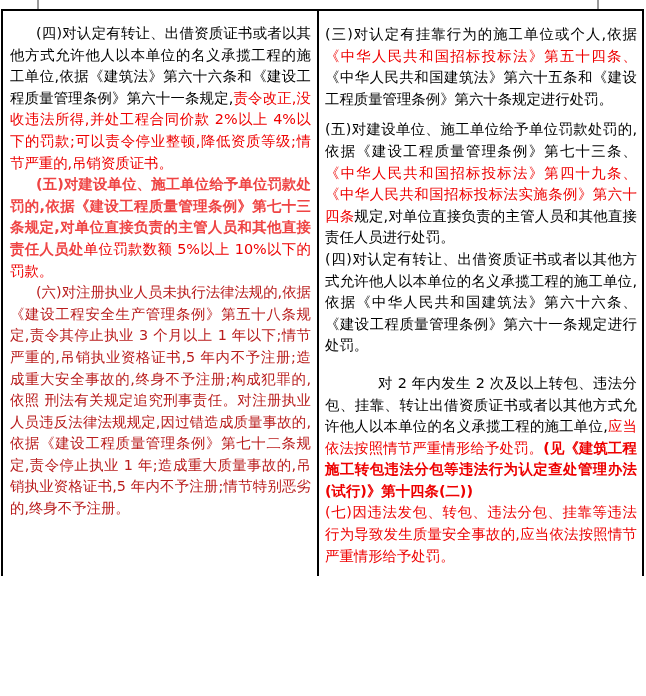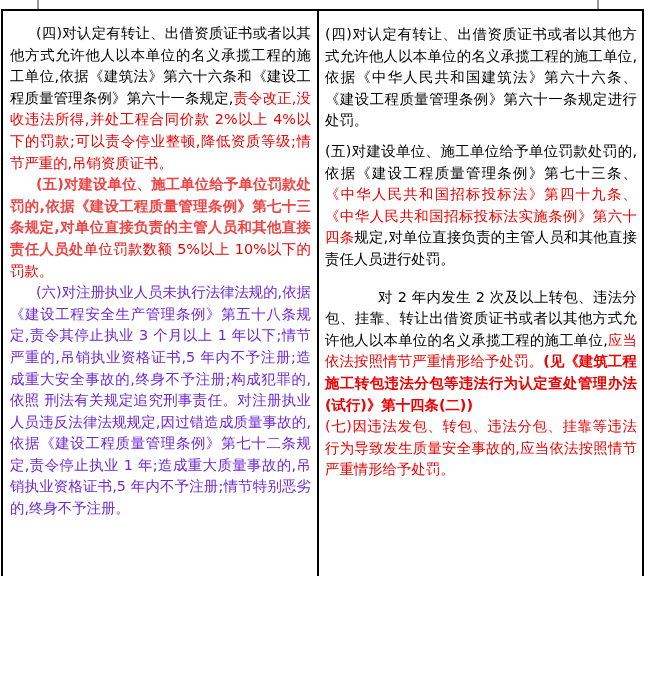--- a/index.html
+++ b/index.html
@@ -96,25 +96,26 @@
 
   <div class="top-strip">
     <div class="gray-tick tick-left"></div>
     <div class="gray-tick tick-right"></div>
   </div>
 
   <div class="table-row">
     <div class="cell cell-left">
         <p class="para indent"><span class="s-black" style="color: rgb(0, 0, 0);">(四)对认定有转让、出借资质证书或者以其他方式允许他人以本单位的名义承揽工程的施工单位,依据《建筑法》第六十六条和《建设工程质量管理条例》第六十一条规定,</span><span class="s-red" style="color: rgb(238, 0, 0);">责令改正,没收违法所得,并处工程合同价款 2%以上 4%以下的罚款;可以责令停业整顿,降低资质等级;情节严重的,吊销资质证书。</span></p>
         <p class="para indent"><span class="s-black" style="color: #ef4444; font-weight: bold;">(五)对建设单位、施工单位给予单位罚款处罚的,依据《建设工程质量管理条例》第七十三条规定,对单位直接负责的主管人员和其他直接责任人员处</span><span class="s-red" style="color: rgb(238, 0, 0);">单位罚款数额 5%以上 10%以下的罚款。</span></p>
-        <p class="para indent"><span class="s-red" style="color: #6d28d9;">(六)对注册执业人员未执行法律法规的,依据《建设工程安全生产管理条例》第五十八条规定,责令其停止执业 3 个月以上 1 年以下;情节严重的,吊销执业资格证书,5 年内不予注册;造成重大安全事故的,终身不予注册;构成犯罪的,依照 刑法有关规定追究刑事责任。对注册执业人员违反法律法规规定,因过错造成质量事故的,依据《建设工程质量管理条例》第七十二条规定,责令停止执业 1 年;造成重大质量事故的,吊销执业资格证书,5 年内不予注册;情节特别恶劣的,终身不予注册。</span></p>
+        <p class="para indent"><span class="s-red" style="color: #b91c1c;">(六)对注册执业人员未执行法律法规的,依据《建设工程安全生产管理条例》第五十八条规定,责令其停止执业 3 个月以上 1 年以下;情节严重的,吊销执业资格证书,5 年内不予注册;造成重大安全事故的,终身不予注册;构成犯罪的,依照 刑法有关规定追究刑事责任。对注册执业人员违反法律法规规定,因过错造成质量事故的,依据《建设工程质量管理条例》第七十二条规定,责令停止执业 1 年;造成重大质量事故的,吊销执业资格证书,5 年内不予注册;情节特别恶劣的,终身不予注册。</span></p>
       </div>
     <div class="cell cell-right">
+        <p class="para gap"><span class="s-black" style="color: rgb(0, 0, 0);">(三)对认定有挂靠行为的施工单位或个人,依据</span><span class="s-red" style="color: rgb(238, 0, 0);">《中华人民共和国招标投标法》第五十四条、</span><span class="s-black" style="color: rgb(0, 0, 0);">《中华人民共和国建筑法》第六十五条和《建设工程质量管理条例》第六十条规定进行处罚。</span></p>
+        <p class="para"><span class="s-black" style="color: rgb(0, 0, 0);">(五)对建设单位、施工单位给予单位罚款处罚的,依据《建设工程质量管理条例》第七十三条、</span><span class="s-red" style="color: rgb(238, 0, 0);">《中华人民共和国招标投标法》第四十九条、《中华人民共和国招标投标法实施条例》第六十四条</span><span class="s-black" style="color: rgb(0, 0, 0);">规定,对单位直接负责的主管人员和其他直接责任人员进行处罚。</span></p>
         <p class="para gap"><span class="s-black" style="color: rgb(0, 0, 0);">(四)对认定有转让、出借资质证书或者以其他方式允许他人以本单位的名义承揽工程的施工单位,依据《中华人民共和国建筑法》第六十六条、《建设工程质量管理条例》第六十一条规定进行处罚。</span></p>
-        <p class="para"><span class="s-black" style="color: rgb(0, 0, 0);">(五)对建设单位、施工单位给予单位罚款处罚的,依据《建设工程质量管理条例》第七十三条、</span><span class="s-red" style="color: rgb(238, 0, 0);">《中华人民共和国招标投标法》第四十九条、《中华人民共和国招标投标法实施条例》第六十四条</span><span class="s-black" style="color: rgb(0, 0, 0);">规定,对单位直接负责的主管人员和其他直接责任人员进行处罚。</span></p>
         <p class="para indent-big"><span class="s-black" style="color: rgb(0, 0, 0);">对 2 年内发生 2 次及以上转包、违法分包、挂靠、转让出借资质证书或者以其他方式允许他人以本单位的名义承揽工程的施工单位,</span><span class="s-red" style="color: rgb(238, 0, 0);">应当依法按照情节严重情形给予处罚。</span><span class="s-red-bold" style="color: rgb(238, 0, 0);">(见《建筑工程施工转包违法分包等违法行为认定查处管理办法(试行)》第十四条(二))</span></p>
         <p class="para"><span class="s-red" style="color: rgb(238, 0, 0);">(七)因违法发包、转包、违法分包、挂靠等违法行为导致发生质量安全事故的,应当依法按照情节严重情形给予处罚。</span></p>
       </div>
   </div>
 
   <div class="bottom-strip">
     <div class="v-frag frag-left"></div>
     <div class="v-frag frag-mid"></div>
     <div class="v-frag frag-right"></div>
   </div>

